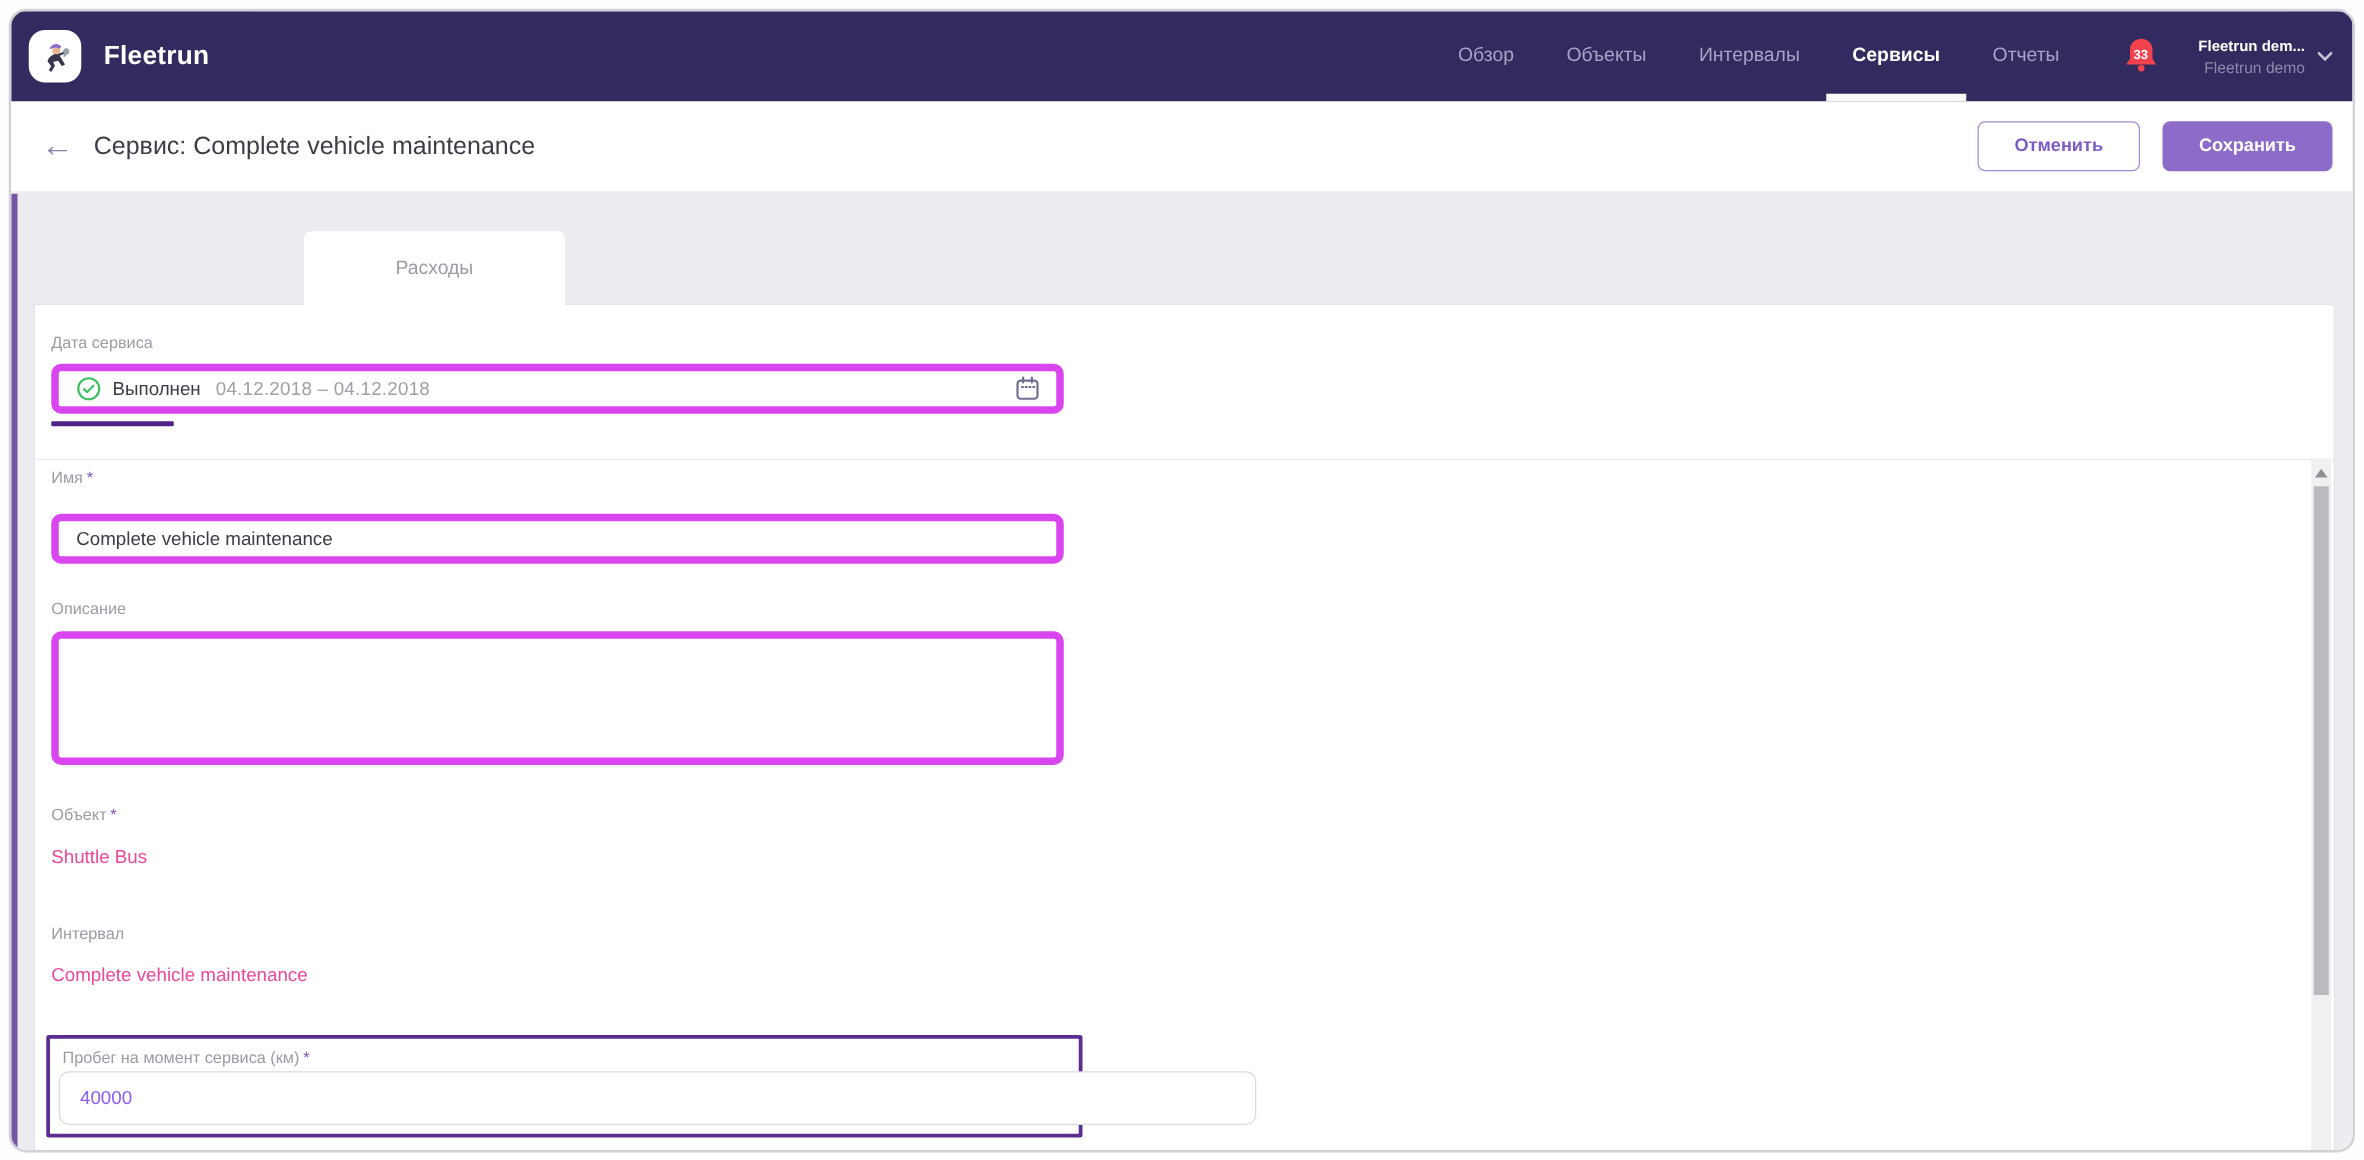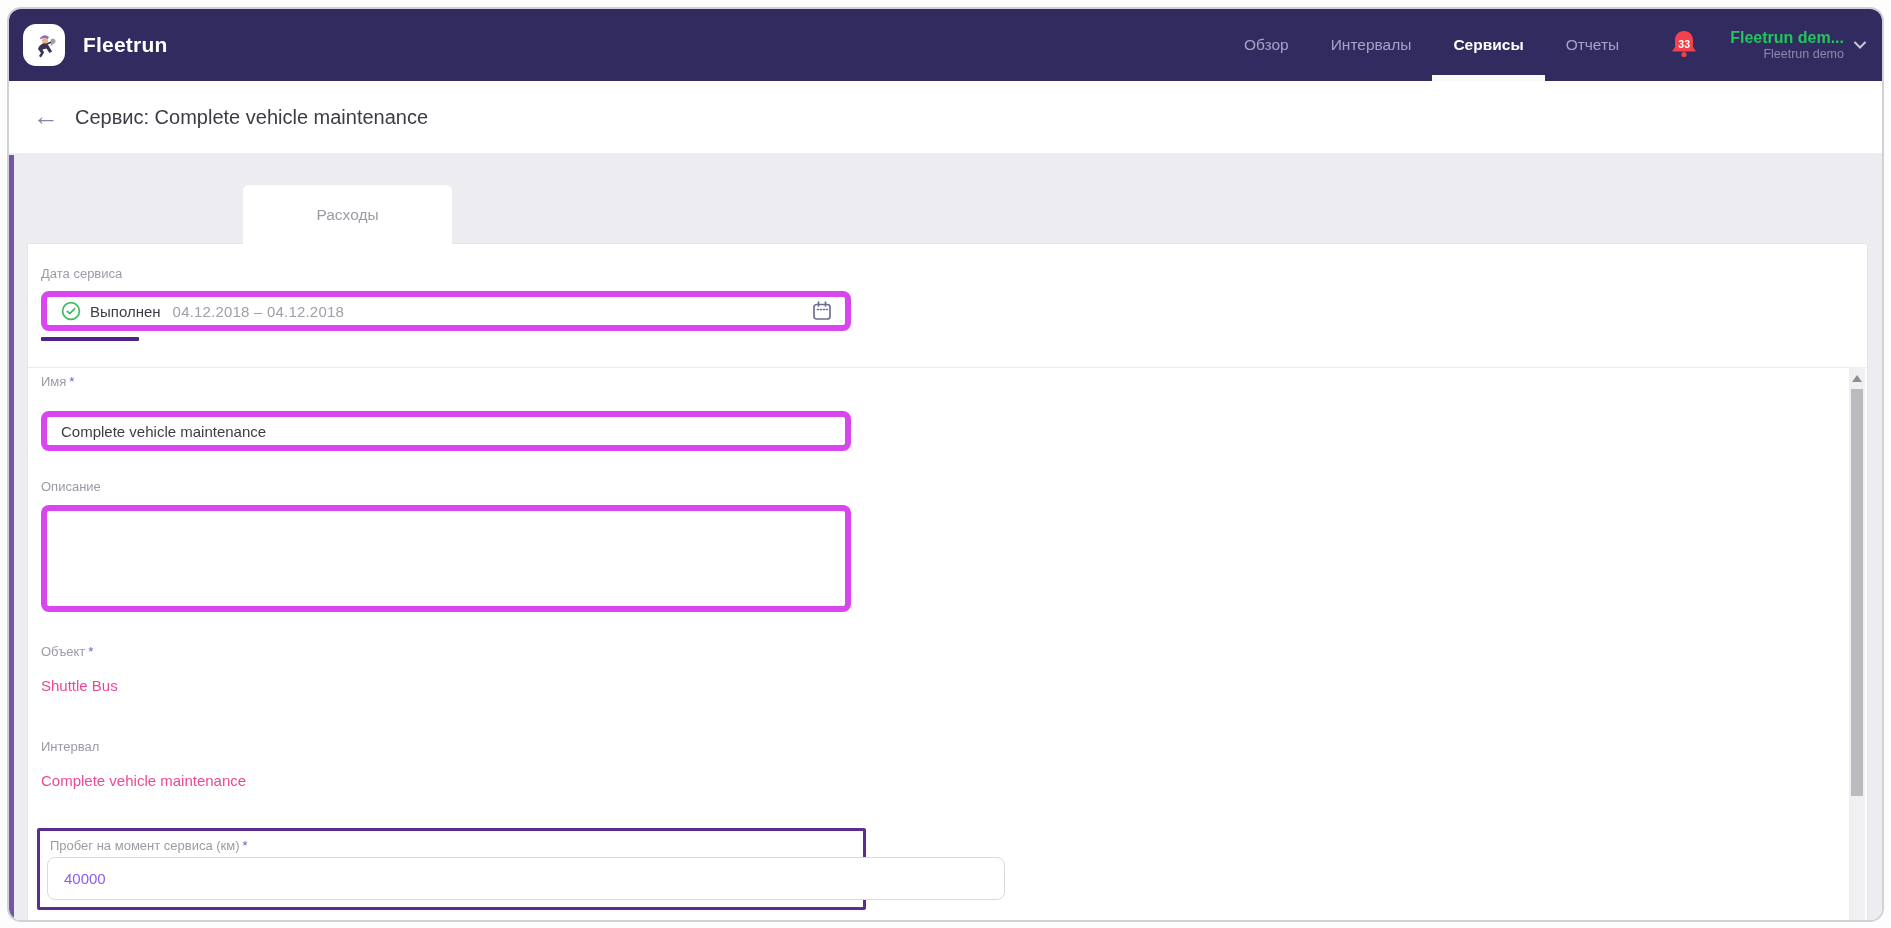--- a/index.html
+++ b/index.html
@@ -27,21 +27,21 @@
   .nav-item.active .nav-underline {
     position:absolute; left:0; right:0; bottom:0; height:6px; background:#fafafa;
   }
   .bell-wrap { position:relative; width:36px; height:40px; margin-left:26px; display:flex; align-items:center; justify-content:center; cursor:pointer; }
   .bell-count {
     position:absolute; top:13px; left:50%; transform:translateX(-50%);
     color:#fff; font-size:10.5px; font-weight:bold;
   }
   .user-block { display:flex; align-items:center; margin-left:28px; cursor:pointer; }
   .user-texts { text-align:right; }
-  .user-name { color:#22c55e; font-size:16px; font-weight:bold; line-height:19px; }
+  .user-name { color:#ffffff; font-size:12px; font-weight:bold; line-height:19px; }
   .user-org { color:#8d89ad; font-size:12.5px; line-height:15px; }
   .user-chevron { margin-left:10px; display:flex; }
   
   .page-header { height:72px; background:#ffffff; display:flex; align-items:center; padding:0 16px 0 24px; }
   .back-btn { font-size:26px; color:#8a85a8; cursor:pointer; line-height:1; margin-top:-2px; }
   .page-title { font-size:20px; color:#3c3c46; margin-left:16px; }
   .header-actions { margin-left:auto; display:flex; gap:18px; }
   .btn { height:40px; border-radius:6px; font-size:14.5px; font-weight:bold; cursor:pointer; font-family:"Liberation Sans",sans-serif; }
   .btn-cancel { width:130px; background:#ffffff; border:1px solid #a489d4; color:#7c5cc4; }
   .btn-save { width:136px; background:#8d6cc9; border:1px solid #8d6cc9; color:#ffffff; }
@@ -104,20 +104,23 @@
         <path d="M21 8.5 a2.6 2.6 0 1 1 2 4.3 l-1 2 -1.6 -.8 1 -2 a2.6 2.6 0 0 1 -.4 -3.5z" fill="#9aa0a8"></path>
       </svg>
     </div>
     <div class="brand">Fleetrun</div>
 
     <div class="nav-items">
       <div class="nav-item">
           <span>Обзор</span>
         </div>
       <div class="nav-item">
+          <span>Объекты</span>
+        </div>
+      <div class="nav-item">
           <span>Интервалы</span>
         </div>
       <div class="nav-item active">
         <span>Сервисы</span>
         <span class="nav-underline"></span>
       </div>
       <div class="nav-item">
           <span>Отчеты</span>
         </div>
     </div>
@@ -139,20 +142,24 @@
         <svg width="12" height="8" viewBox="0 0 12 8">
             <path d="M1 1.5 L6 6.5 L11 1.5" fill="none" stroke="#c8c5da" stroke-width="2" stroke-linecap="round"></path>
           </svg>
       </span>
     </div>
   </div>
 
   <div class="page-header">
     <span class="back-btn">←</span>
     <span class="page-title">Сервис: Complete vehicle maintenance</span>
+    <div class="header-actions">
+      <button class="btn btn-cancel">Отменить</button>
+      <button class="btn btn-save">Сохранить</button>
+    </div>
   </div>
 
   <div class="content">
     <div class="left-accent"></div>
 
     <div class="tab tab-expenses">
         <span>Расходы</span>
       </div>
 
     <div class="panel">

